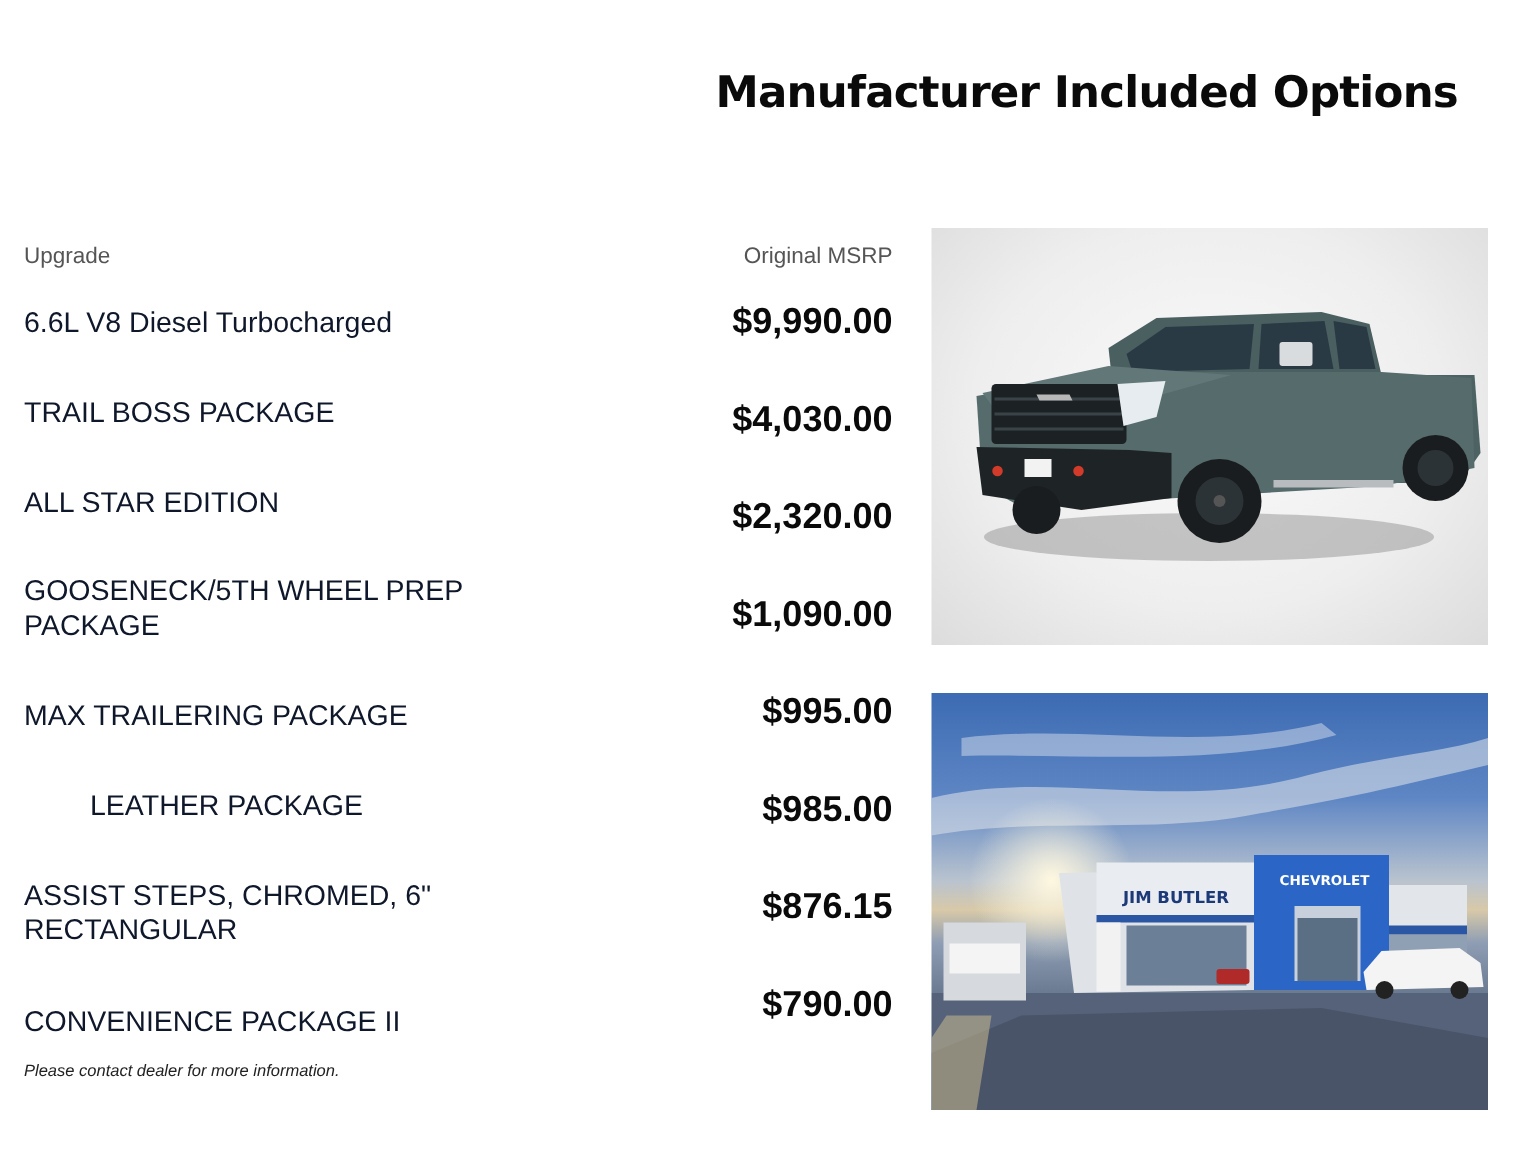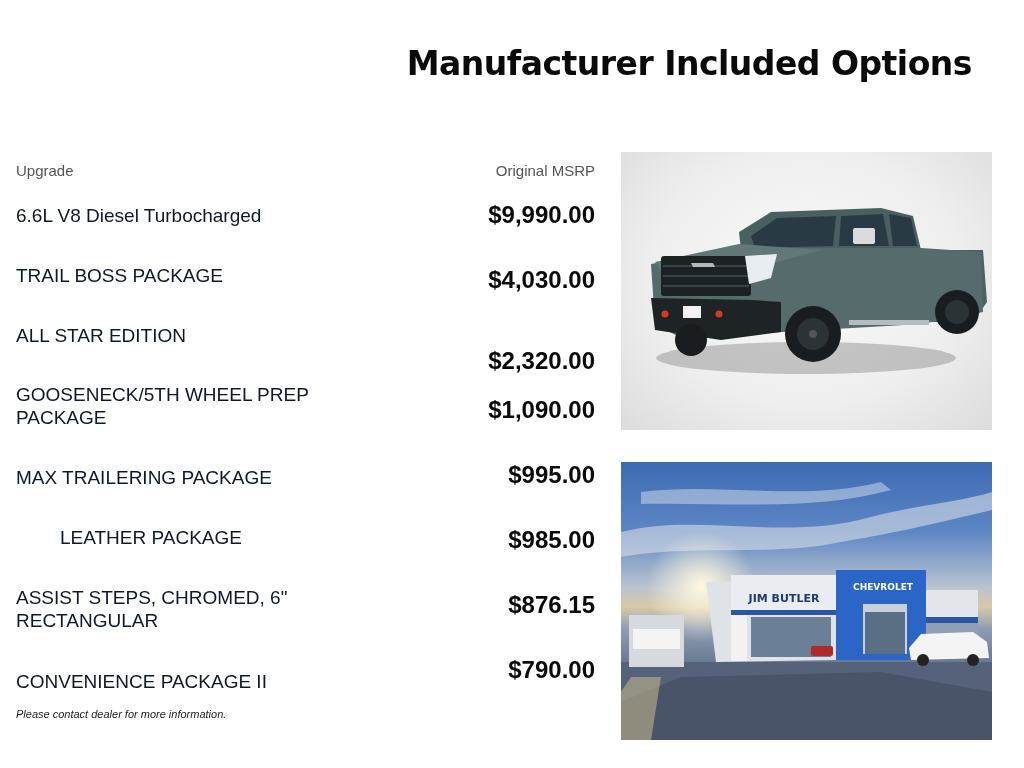--- a/index.html
+++ b/index.html
@@ -14,21 +14,21 @@
     overflow: hidden;
     font-family: "Liberation Sans", sans-serif;
     color: #111111;
   }
   .title {
     position: absolute;
     top: 44px;
     right: 52px;
     font-family: "DejaVu Sans", sans-serif;
     font-weight: bold;
-    font-size: 33px;
+    font-size: 29px;
     letter-spacing: -0.5px;
     color: #0a0a0a;
     white-space: nowrap;
   }
   .col-head {
     position: absolute;
     top: 162px;
     font-size: 15px;
     color: #555555;
   }
@@ -94,21 +94,21 @@
   <div class="row-price" style="top:201px;">$9,990.00</div>
 </div>
 
 <div>
   <div class="row-label" style="top:264px;">TRAIL BOSS PACKAGE</div>
   <div class="row-price" style="top:266px;">$4,030.00</div>
 </div>
 
 <div>
   <div class="row-label" style="top:324px;">ALL STAR EDITION</div>
-  <div class="row-price" style="top:331px;margin-top:16px;">$2,320.00</div>
+  <div class="row-price" style="top:331px;">$2,320.00</div>
 </div>
 
 <div>
   <div class="row-label" style="top:383px;">GOOSENECK/5TH WHEEL PREP PACKAGE</div>
   <div class="row-price" style="top:396px;">$1,090.00</div>
 </div>
 
 <div>
   <div class="row-label" style="top:466px;">MAX TRAILERING PACKAGE</div>
   <div class="row-price" style="top:461px;">$995.00</div>

